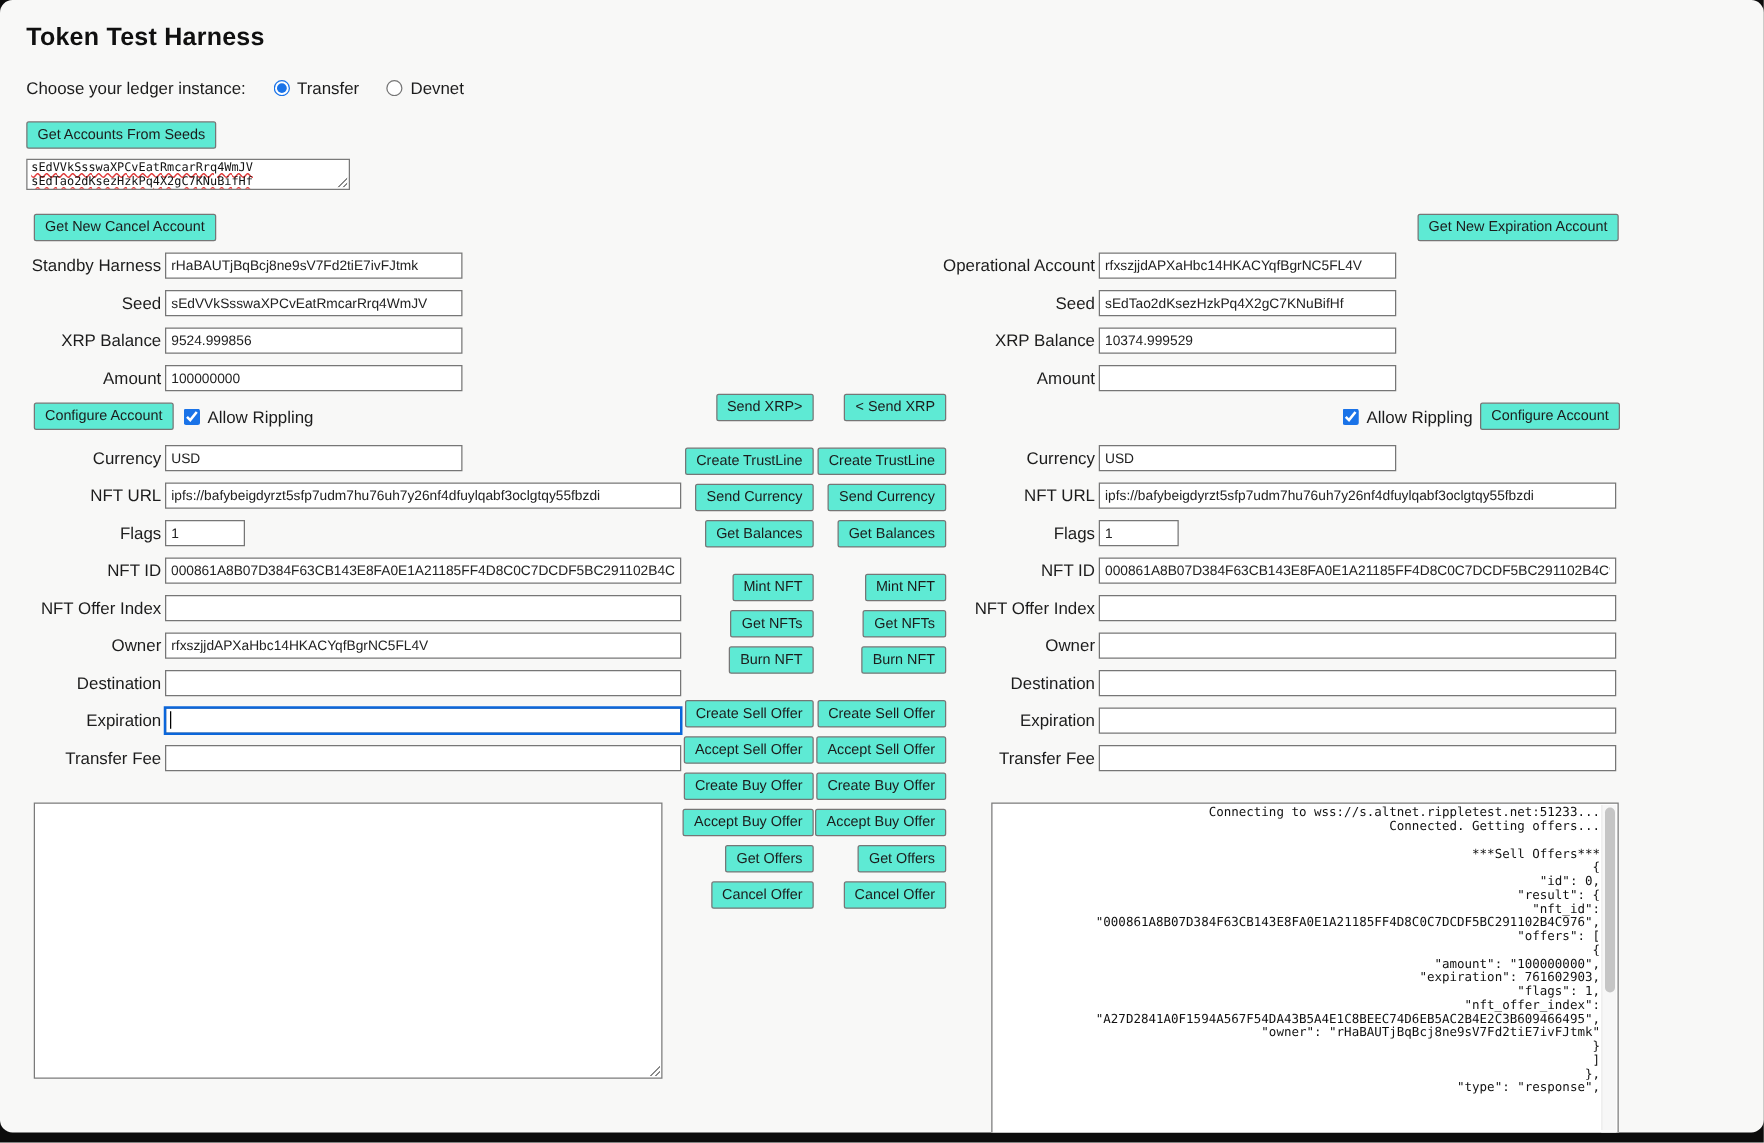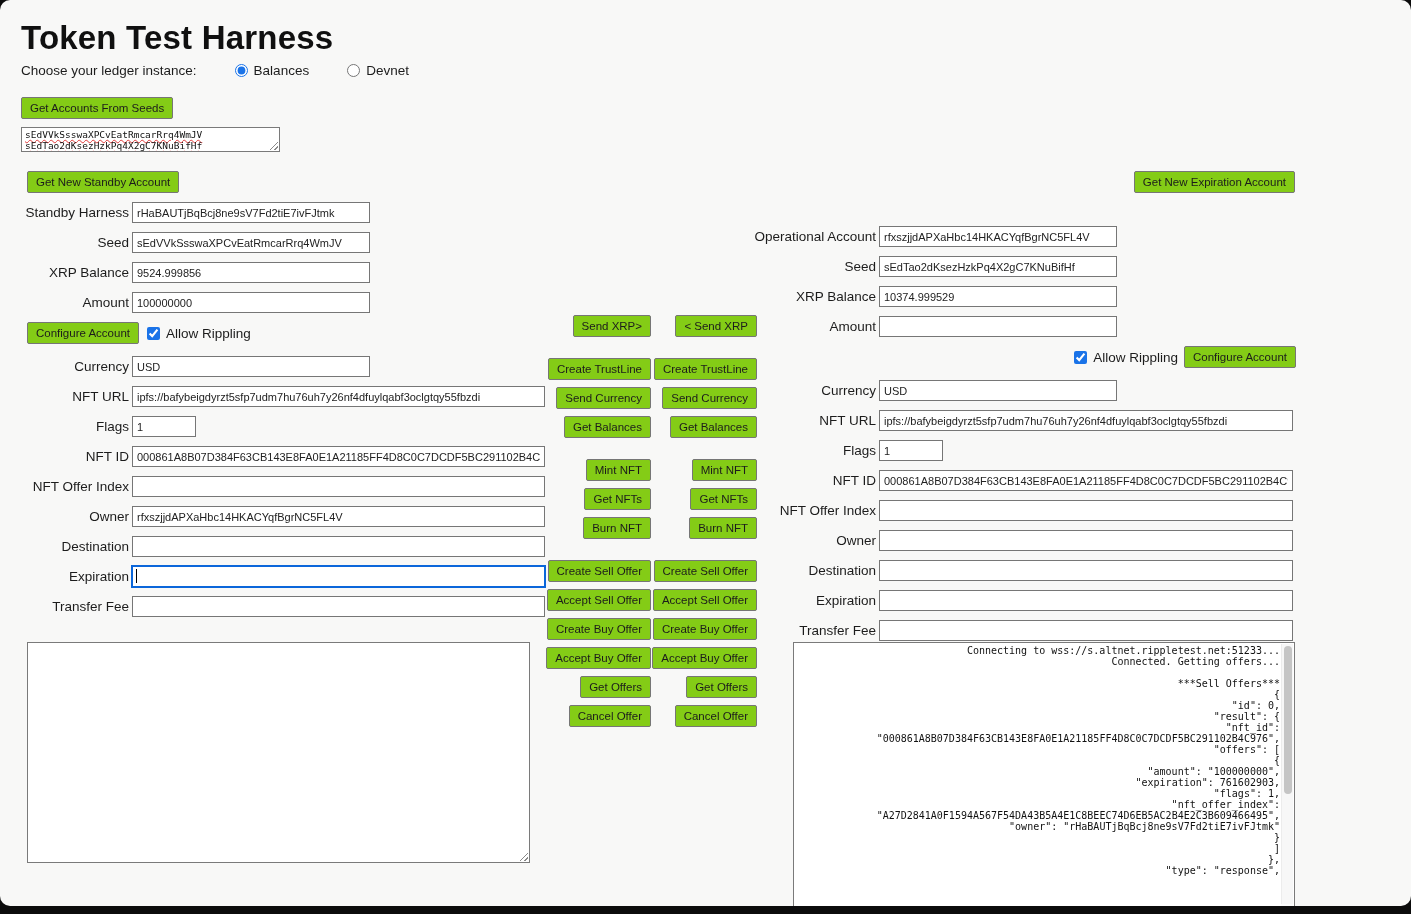--- a/index.html
+++ b/index.html
@@ -2,46 +2,46 @@
 <html><head>
 <meta charset="utf-8">
 <style>
   * { margin:0; padding:0; box-sizing:border-box; }
   html,body { width:1411px; height:914px; }
   body { background:#0c0c0c; font-family:"Liberation Sans", sans-serif; }
   .window {
     position:absolute; left:0; top:0; width:1411px; height:906px;
     background:#f8f8f7; border-radius:10px; overflow:hidden;
   }
-  .title { position:absolute; left:21px; top:19px; font-size:33px; font-weight:600; color:#101010; letter-spacing:.2px; }
-  .ledger-row { position:absolute; left:21px; top:63px; display:flex; align-items:center; font-size:13.5px; color:#1c1c1c;gap:16px; }
+  .title { position:absolute; left:21px; top:19px; font-size:20px; font-weight:600; color:#101010; letter-spacing:.2px; }
+  .ledger-row { position:absolute; left:21px; top:63px; display:flex; align-items:center; font-size:13.5px; color:#1c1c1c; }
   .ledger-row .radio-wrap { display:flex; align-items:center; margin-left:22px; }
   .ledger-row input[type=radio] { width:13px; height:13px; accent-color:#1a73e8; margin-right:6px; }
   .btn {
-    background:#84cc16; border:1px solid #767676; border-radius:2px;
+    background:#5eead4; border:1px solid #767676; border-radius:2px;
     font-family:"Liberation Sans", sans-serif; font-size:11.5px; color:#1c1c1c;
     padding:4px 8px; height:22px; line-height:12px; white-space:nowrap; cursor:pointer;
   }
   .abs { position:absolute; }
   
   .seedbox {
     position:absolute; left:21px; top:127px; width:259px; height:25px;
     background:#fff; border:1px solid #7a7a7a; padding:1px 3px; overflow:hidden;
     font-family:"DejaVu Sans Mono", monospace; font-size:9.5px; line-height:11px; color:#111;
   }
   .misspell { text-decoration:underline wavy #e03a3a 1px; text-underline-offset:1px; }
   .rz {
     position:absolute; right:1px; bottom:1px; width:9px; height:9px;
     background:repeating-linear-gradient(-45deg, transparent 0 2px, #8a8a8a 2px 3px);
     clip-path:polygon(100% 0, 100% 100%, 0 100%);
   }
   
   .col { position:absolute; top:202px; }
   .col.left  { left:21px;  width:527px; }
-  .col.right { left:751px; width:545px;margin-top:24px; }
+  .col.right { left:751px; width:545px; }
   .frow { display:flex; align-items:center; margin-bottom:9px; height:21px; }
   .frow .lbl { text-align:right; font-size:13.5px; color:#1c1c1c; padding-right:3px; white-space:nowrap; }
   .col.left  .lbl { width:111px; }
   .col.right .lbl { width:128px; }
   .inp {
     height:21px; border:1px solid #767676; background:#fff; border-radius:0;
     font-family:"Liberation Sans", sans-serif; font-size:11px; color:#222; padding:0 4px;
   }
   .inp.short { width:238px; }
   .inp.long  { width:414px; }
@@ -82,37 +82,37 @@
 <body>
 
 <div class="window">
 
   <h1 class="title">Token Test Harness</h1>
 
   <div class="ledger-row">
     <span>Choose your ledger instance:</span>
     <label class="radio-wrap">
       <input type="radio" name="ledger" checked="" style="">
-      <span>Balances</span>
+      <span>Transfer</span>
     </label>
     <label class="radio-wrap">
       <input type="radio" name="ledger" style="">
       <span>Devnet</span>
     </label>
   </div>
 
   <button class="btn abs" style="left:21px; top:97px;">Get Accounts From Seeds</button>
 
   <div class="seedbox">
     <div><span class="misspell">sEdVVkSsswaXPCvEatRmcarRrq4WmJV</span></div>
     <div><span class="misspell">sEdTao2dKsezHzkPq4X2gC7KNuBifHf</span></div>
     <div class="rz"></div>
   </div>
 
-  <button class="btn abs" style="left:27px; top:171px;">Get New Standby Account</button>
+  <button class="btn abs" style="left:27px; top:171px;">Get New Cancel Account</button>
   <button class="btn abs" style="right:116px; top:171px;">Get New Expiration Account</button>
 
   <div class="col left">
     <div class="frow">
         <span class="lbl">Standby Harness</span>
         <input class="inp short" value="rHaBAUTjBqBcj8ne9sV7Fd2tiE7ivFJtmk" style="">
       </div>
     <div class="frow">
         <span class="lbl">Seed</span>
         <input class="inp short" value="sEdVVkSsswaXPCvEatRmcarRrq4WmJV" style="">

